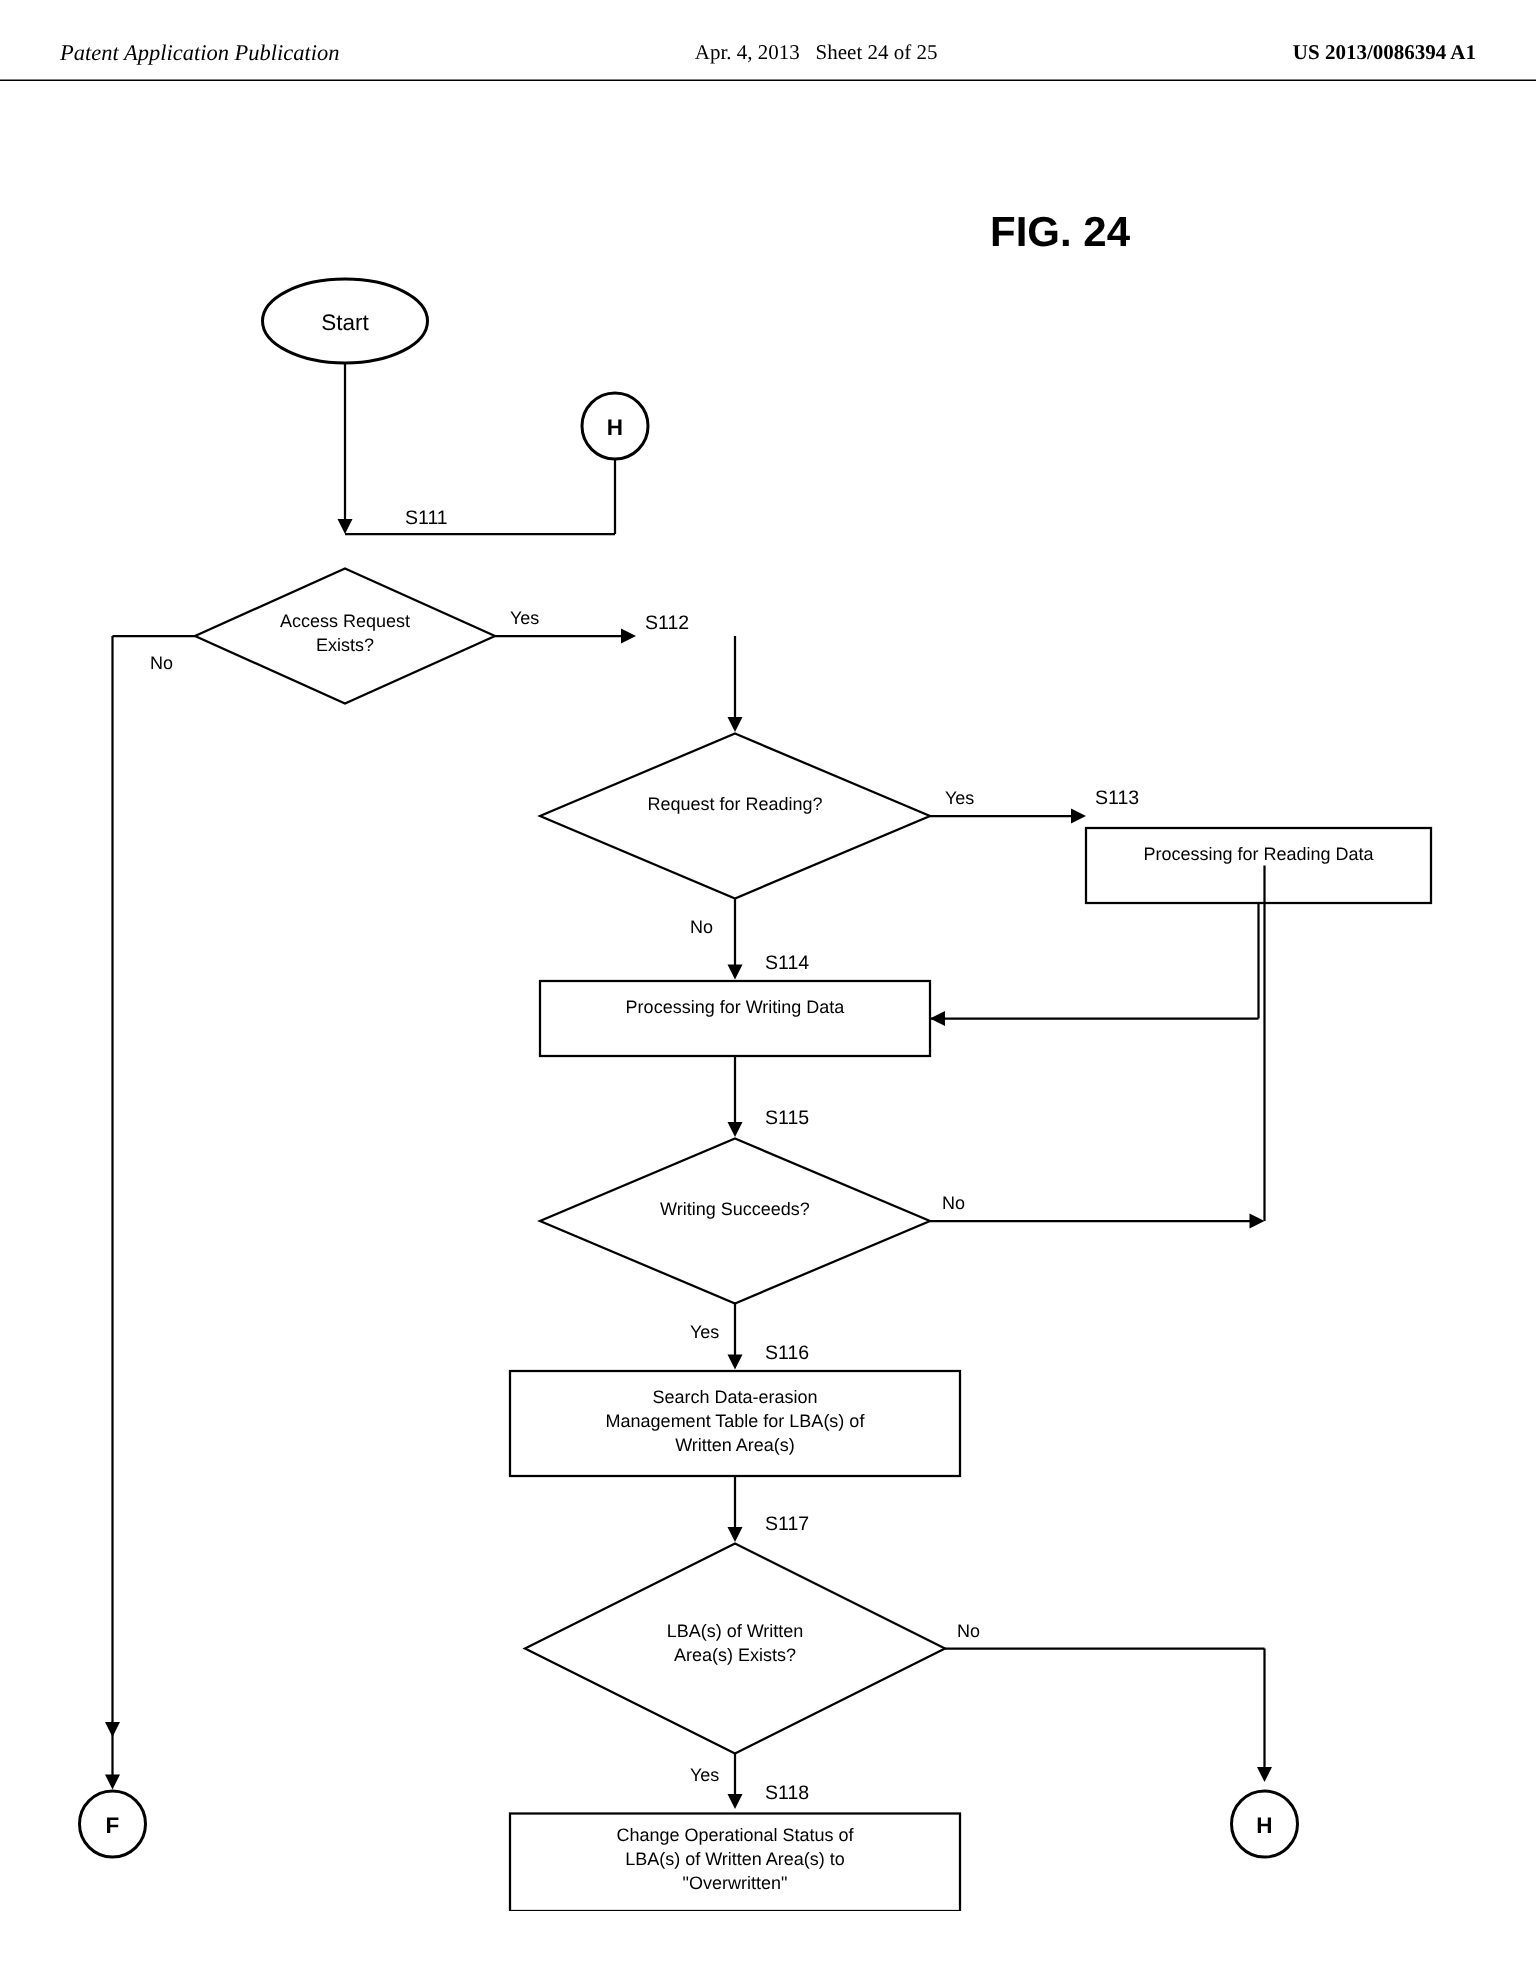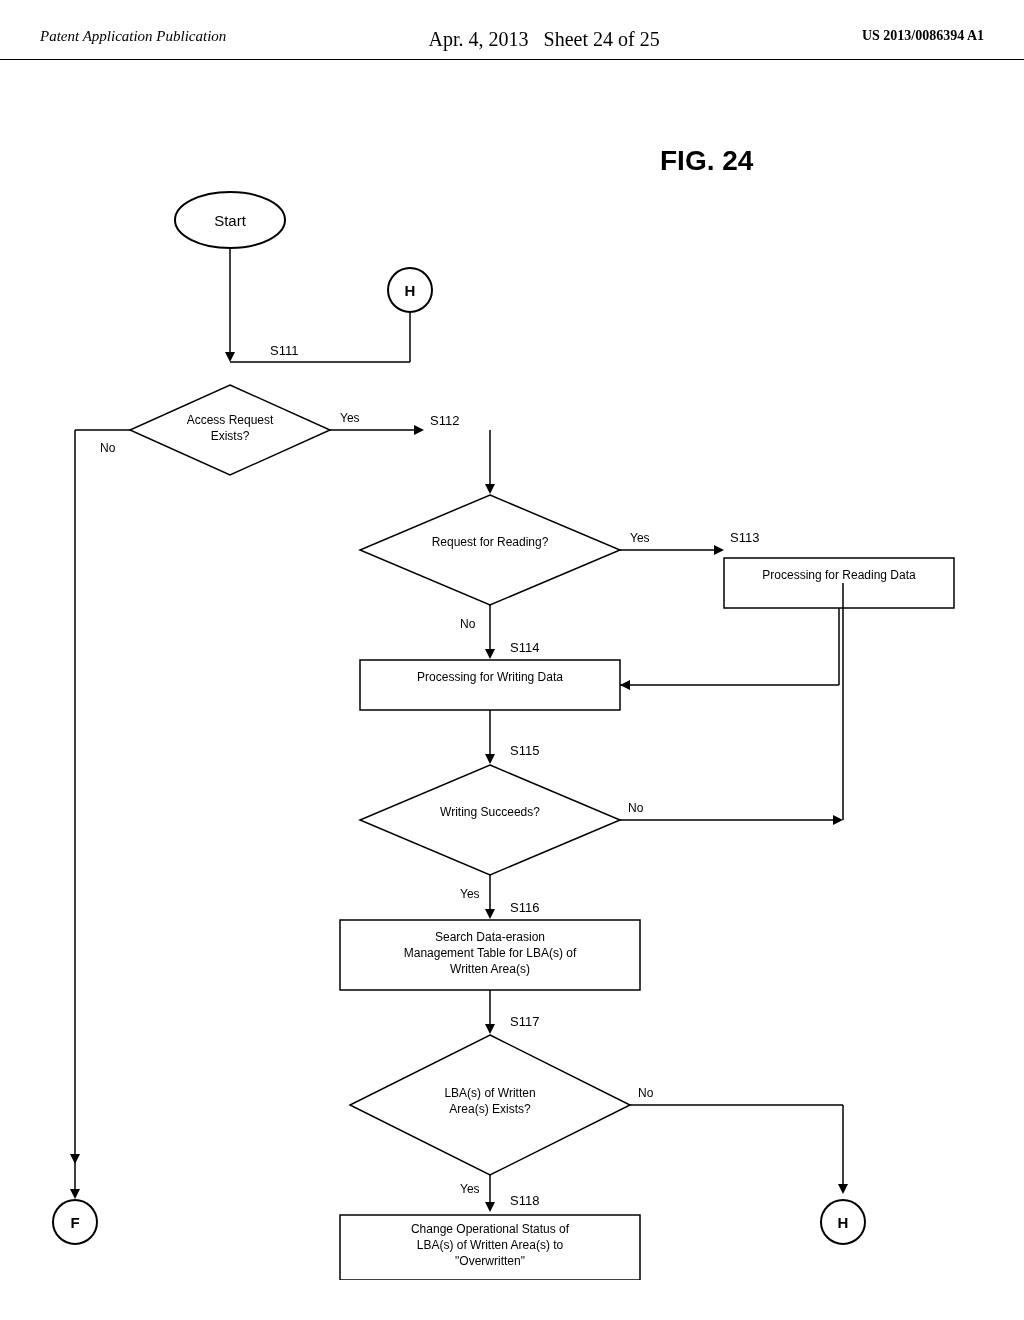--- a/index.html
+++ b/index.html
@@ -21,21 +21,21 @@
       border-bottom: 1px solid #000;
       padding-bottom: 8px;
     }
     .header-left {
       font-size: 15px;
       font-style: italic;
       font-weight: normal;
       max-width: 320px;
     }
     .header-center {
-      font-size: 20px;
+      font-size: 14px;
       text-align: center;
     }
     .header-right {
       font-size: 14px;
       font-weight: bold;
       text-align: right;
     }
 
     
     .diagram-area {

